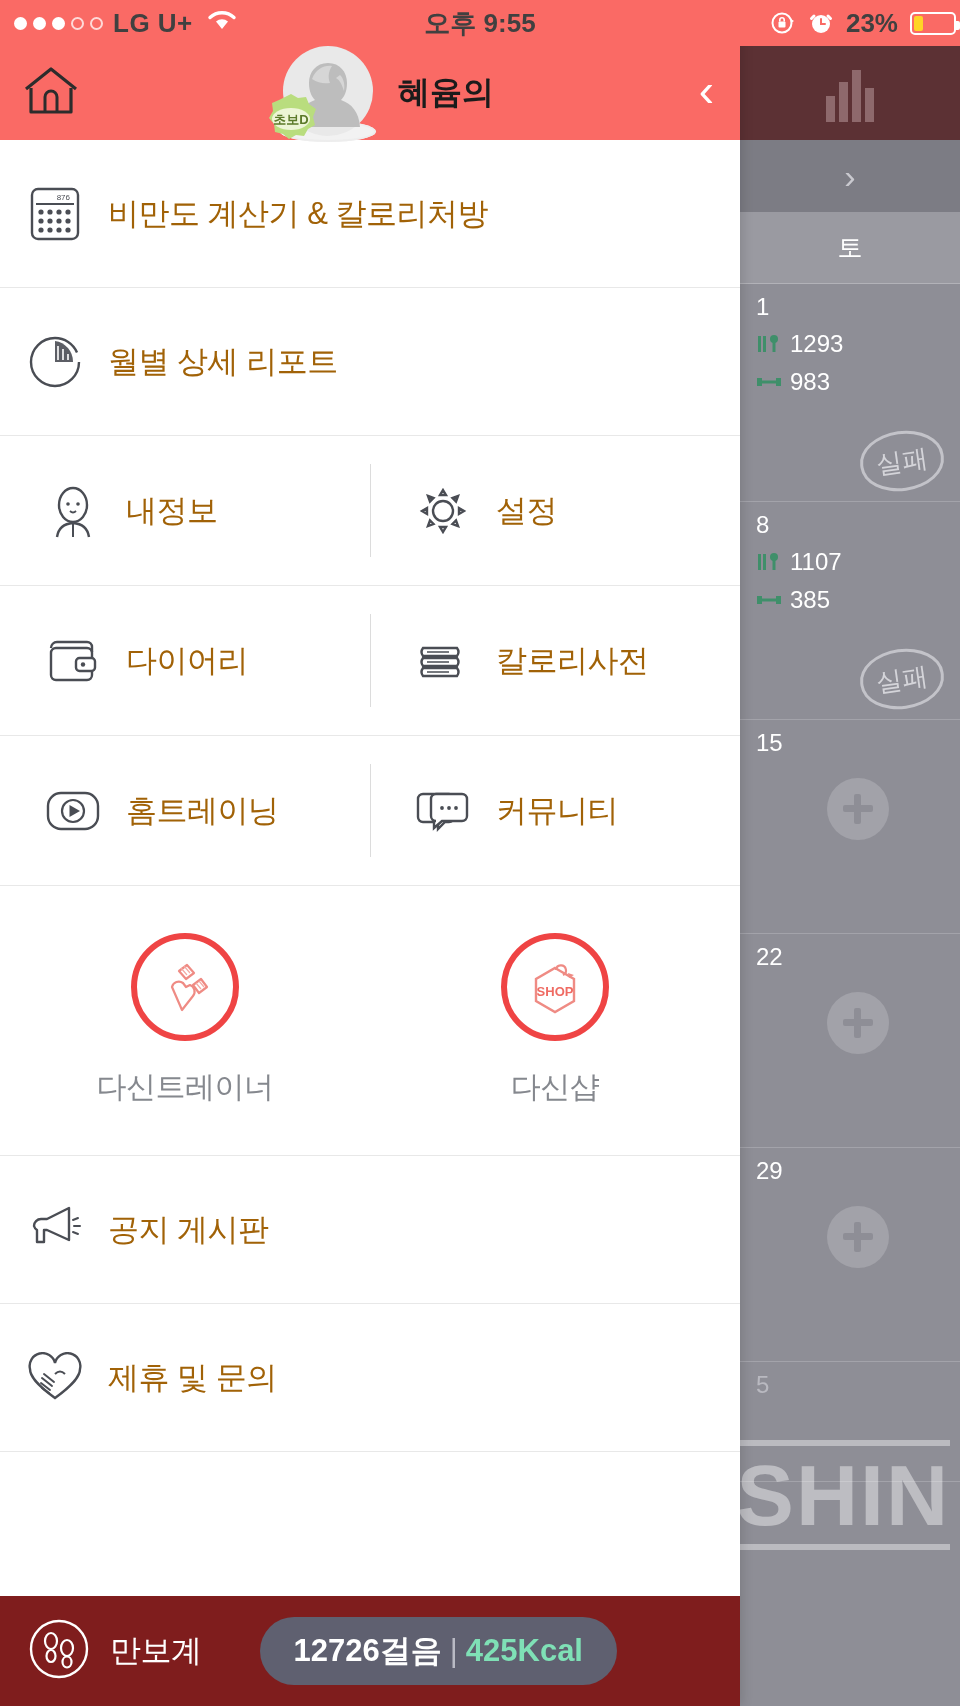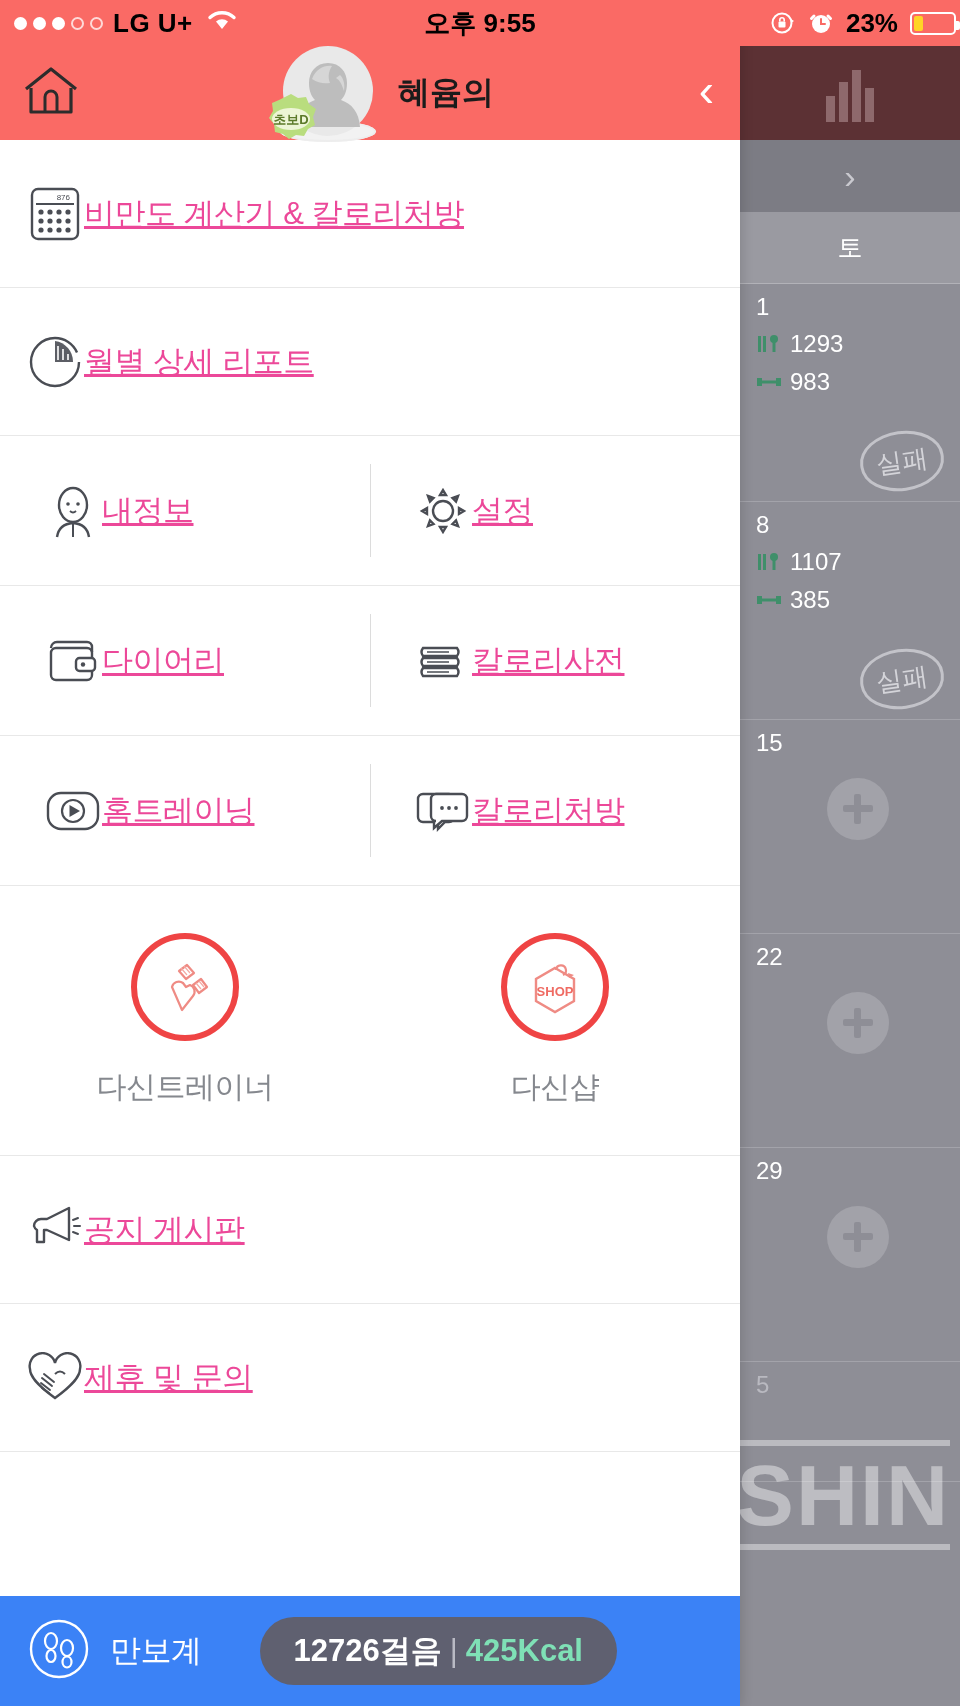--- a/index.html
+++ b/index.html
@@ -64,21 +64,21 @@
 
   
   #drawer {
     position:absolute; top:0; left:0; width:740px; height:1706px;
     background:#ffffff; z-index:2; display:flex; flex-direction:column;
     box-shadow:3px 0 10px rgba(0,0,0,.12);
   }
 
   
   #statusbar {
-    height:46px; background:#fa6a65; color:#000000;
+    height:46px; background:#fa6a65; color:#404040;
     display:flex; align-items:center; padding:0 0 0 14px;
     font-size:25px; font-weight:700; position:relative;
     width:960px; z-index:5;
   }
   .sig-dots { display:flex; align-items:center; gap:6px; margin-right:10px; }
   .sig-dots i { width:13px; height:13px; border-radius:50%; display:block; }
   .sig-dots i.on  { background:#ffffff; }
   .sig-dots i.off { background:transparent; border:2px solid rgba(255,255,255,.75); }
   #carrier { font-size:26px; font-weight:700; letter-spacing:.5px; }
   #wifi-icon { margin-left:12px; }
@@ -132,38 +132,38 @@
     height:150px; display:flex; border-bottom:1px solid #e8e8e8;
   }
   .half {
     width:50%; display:flex; align-items:center; padding-left:44px; position:relative;
   }
   .half.right:before {
     content:""; position:absolute; left:0; top:28px; bottom:28px;
     width:1px; background:#dcdcdc;
   }
   .m-icon { width:58px; height:58px; flex:none; display:flex; align-items:center; justify-content:center; }
-  .m-label { font-size:31px; color:#ec4899; letter-spacing:-.5px;text-decoration:underline; }
+  .m-label { font-size:31px; color:#a16207; margin-left:24px; letter-spacing:-.5px; }
 
   
   #promo-row {
     height:270px; display:flex; border-bottom:1px solid #e8e8e8;
   }
   .promo {
     width:50%; display:flex; flex-direction:column; align-items:center; justify-content:center;
   }
   .promo-circle {
     width:108px; height:108px; border-radius:50%; border:6px solid #ef4444;
     display:flex; align-items:center; justify-content:center;
   }
   .promo-label { margin-top:26px; font-size:30px; color:#85888e; letter-spacing:-.5px; }
 
   
   #pedometer {
-    height:110px; background:#3b82f6; display:flex; align-items:center;
+    height:110px; background:#7f1d1d; display:flex; align-items:center;
     padding:0 0 0 28px;
   }
   #ped-label { color:#ffffff; font-size:31px; margin-left:20px; letter-spacing:-.5px; }
   #ped-pill {
     margin-left:58px; background:#5f6070; border-radius:34px;
     padding:13px 34px; display:flex; align-items:center; gap:8px;
   }
   #ped-steps { color:#ffffff; font-size:31px; font-weight:600; }
   #ped-sep { color:#b9bac4; font-size:31px; }
   #ped-kcal { color:#7fe0b6; font-size:31px; font-weight:600; }
@@ -429,21 +429,21 @@
           <svg width="56" height="48" viewBox="0 0 56 48">
             <path d="M4 10 a5 5 0 0 1 5-5 h26 a5 5 0 0 1 5 5 v18 a5 5 0 0 1-5 5 h-4 l-7 7 v-7 H9 a5 5 0 0 1-5-5 z" stroke="#4a4d54" stroke-width="2.4" fill="#fff" transform="translate(-1,2)"></path>
             <path d="M16 12 a5 5 0 0 1 5-5 h26 a5 5 0 0 1 5 5 v17 a5 5 0 0 1-5 5 h-20 l-8 7 v-7 h2 a5 5 0 0 1-5-5 z" stroke="#4a4d54" stroke-width="2.4" fill="#fff"></path>
             <g fill="#4a4d54">
                 <circle cx="27" cy="21" r="1.9"></circle>
                 <circle cx="34" cy="21" r="1.9"></circle>
                 <circle cx="41" cy="21" r="1.9"></circle>
               </g>
           </svg>
         </span>
-        <span class="m-label">칼로리처방</span>
+        <span class="m-label">커뮤니티</span>
       </div>
     </div>
 
     <div id="promo-row">
       <div class="promo">
         <span class="promo-circle">
           <svg width="60" height="60" viewBox="0 0 60 60">
             <g stroke="#ef8b84" stroke-width="2.2" fill="none" stroke-linejoin="round">
               <path d="M24 14 l8-6 7 8 -8 6 z"></path>
               <path d="M38 28 l8-6 6 8 -8 6 z"></path>

